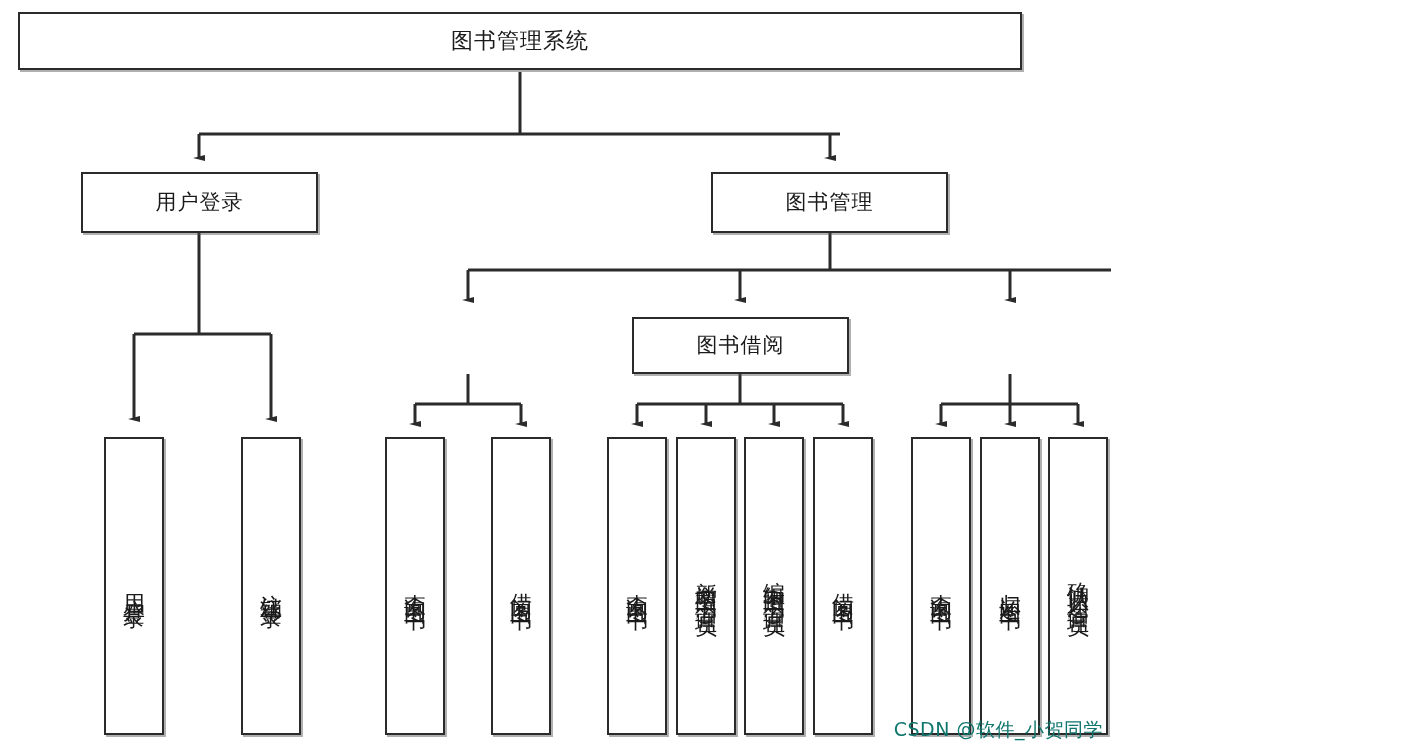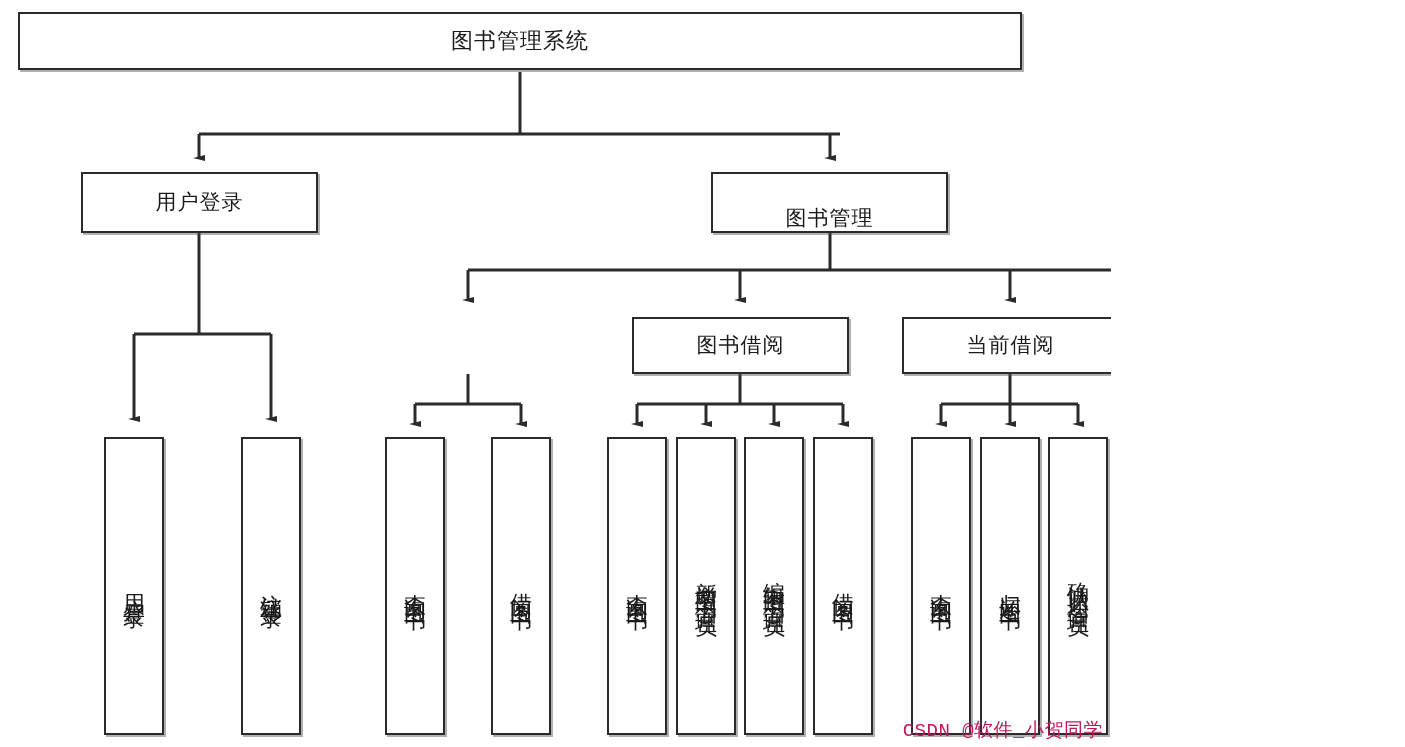--- a/index.html
+++ b/index.html
@@ -58,24 +58,23 @@
     top: 0;
     width: 1405px;
     height: 747px;
     pointer-events: none;
   }
   .watermark {
     position: absolute;
     right: 8px;
     bottom: 4px;
     font-size: 19px;
-    color: #be185d;
+    color: #0f766e;
     white-space: nowrap;
     letter-spacing: 0.5px;
-    font-family: Liberation Mono, monospace;
   }
 </style>
 </head>
 <body>
 
 <div id="canvas">
 
   <svg id="wires" viewBox="0 0 1405 747">
     <defs>
       <marker id="arrow" markerWidth="10" markerHeight="12" refX="3" refY="6" orient="auto" markerUnits="userSpaceOnUse">
@@ -126,29 +125,26 @@
     </g>
   </svg>
 
   <div class="node horiz root" style="left:18px; top:12px; width:1004px; height:58px;">
     <span class="label">图书管理系统</span>
   </div>
 
   <div class="node horiz" style="left:81px; top:172px; width:237px; height:61px;">
     <span class="label">用户登录</span>
   </div>
-  <div class="node horiz" style="left:711px; top:172px; width:237px; height:61px;align-items:flex-end;">
+  <div class="node horiz" style="left:711px; top:172px; width:237px; height:61px;">
     <span class="label">图书管理</span>
   </div>
 
   <div class="node horiz" style="left:632px; top:317px; width:217px; height:57px;">
     <span class="label">图书借阅</span>
-  </div>
-  <div class="node horiz" style="left:902px; top:317px; width:217px; height:57px;">
-    <span class="label">当前借阅</span>
   </div>
 
   <div class="node vert" style="left:104px; top:437px; width:60px; height:298px;">
     <span class="label">用户登录</span>
   </div>
   <div class="node vert" style="left:241px; top:437px; width:60px; height:298px;">
     <span class="label">注销登录</span>
   </div>
 
   <div class="node vert" style="left:385px; top:437px; width:60px; height:298px;">

